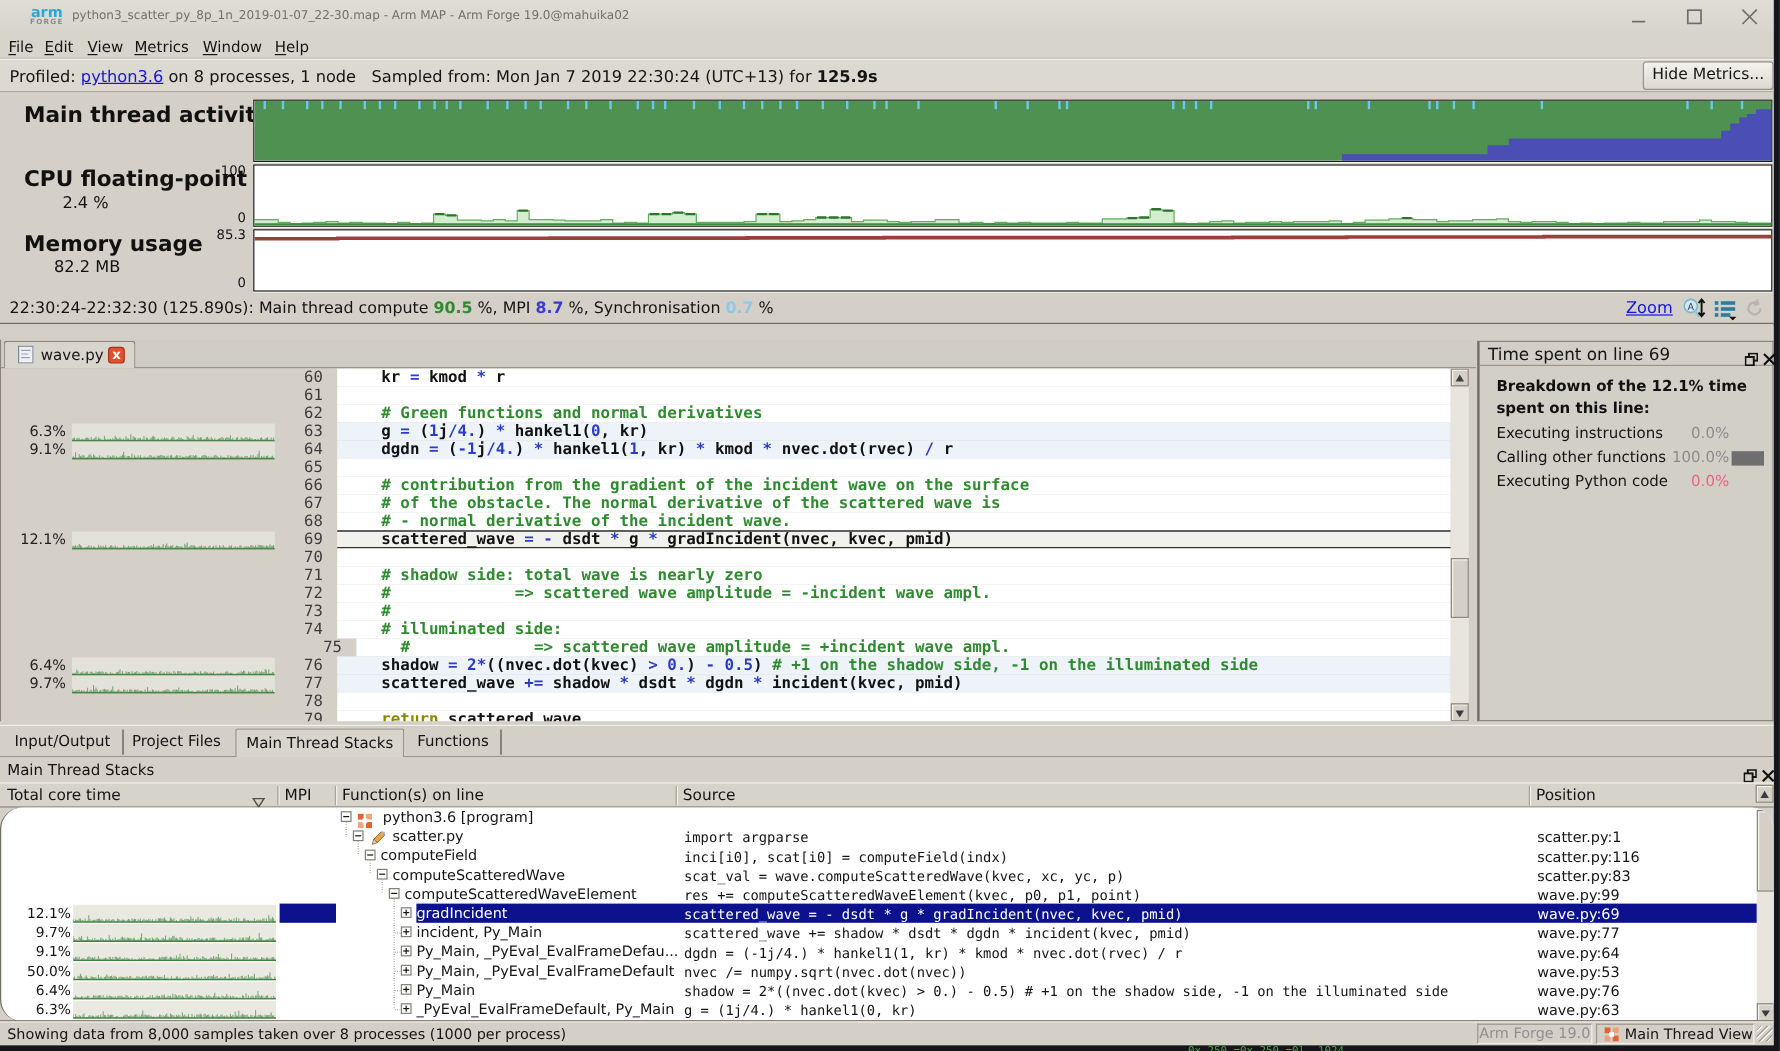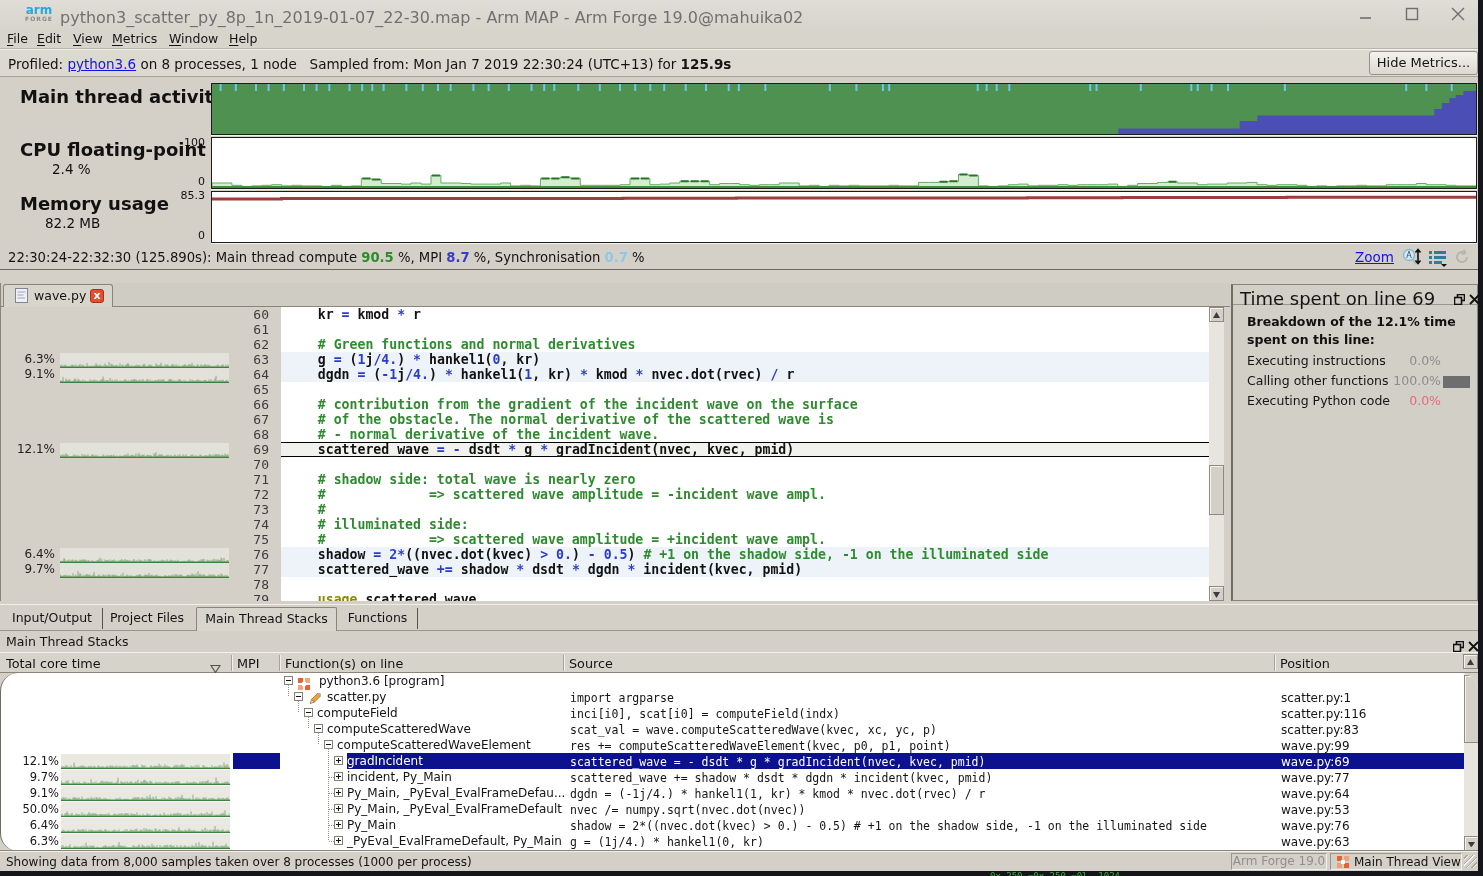--- a/index.html
+++ b/index.html
@@ -7,21 +7,21 @@
   #stage{position:relative;width:1483px;height:876px;overflow:hidden;
          font-family:"DejaVu Sans","Liberation Sans",sans-serif;color:#1a1a1a;
          background:#15151c;}
   #appwin{position:absolute;left:0;top:0;width:1478px;height:871px;background:#d4d0c8;}
   .abs{position:absolute;}
   
   #titlebar{left:0;top:0;width:1478px;height:29px;background:linear-gradient(#e0ddd6,#d7d4cc);}
   #applogo{left:24px;top:4px;width:30px;height:22px;line-height:1;text-align:center;}
   #applogo .a{display:block;color:#29a8dc;font-weight:bold;font-size:12px;letter-spacing:0;}
   #applogo .f{display:block;color:#8a8a8a;font-weight:bold;font-size:6px;letter-spacing:1px;}
-  #wintitle{left:60px;top:8px;font-size:16px;color:#707070;}
+  #wintitle{left:60px;top:8px;font-size:10px;color:#707070;}
   .winbtn{top:6px;width:18px;height:17px;}
   .winbtn svg{display:block;}
   
   #menubar{left:0;top:29px;width:1478px;height:20px;background:#d7d4cc;border-bottom:1px solid #b9b5ab;}
   .menuitem{position:absolute;top:2px;font-size:12.5px;color:#141414;}
   .menuitem u{text-decoration:underline;text-underline-offset:2px;}
   
   #profiledbar{left:0;top:49px;width:1478px;height:28px;background:#dcd9d1;border-top:1px solid #f2f0ea;border-bottom:1px solid #a9a399;}
   #profiledtext{left:8px;top:6px;font-size:13.5px;color:#141414;white-space:pre;}
   #profiledtext a{color:#1414e0;text-decoration:underline;cursor:pointer;}
@@ -59,21 +59,21 @@
   .gutterspark{position:absolute;left:59px;width:169px;height:13px;background:#e3e2da;}
   .gutterpct{position:absolute;width:52px;text-align:right;font-size:12px;color:#222;line-height:15px;left:2px;}
   
   .sbar{position:absolute;background:#e8e5df;}
   .sbtn{position:absolute;background:#d4d0c8;border:1px solid #8f8a7e;box-shadow:inset 1px 1px 0 #f4f2ec;}
   .sthumb{position:absolute;background:#d4d0c8;border:1px solid #8f8a7e;box-shadow:inset 1px 1px 0 #f4f2ec;}
   .sbtn svg{display:block;margin:3px auto;}
   
   #rightpanel{position:absolute;left:1231px;top:13px;width:247px;height:317px;background:#d2cfc7;border:1px solid #8a8578;border-left:2px solid #716c62;}
   #rptitle{position:absolute;left:0;top:0;width:100%;height:20px;border-bottom:1px solid #9b968c;}
-  #rptitletext{position:absolute;left:7px;top:3px;font-size:18px;color:#141414;}
+  #rptitletext{position:absolute;left:7px;top:3px;font-size:14px;color:#141414;}
   #rpfloat{position:absolute;left:221px;top:5px;} #rpclose{position:absolute;left:236px;top:5px;}
   #rpheading{position:absolute;left:14px;top:28px;width:226px;font-weight:bold;font-size:12.5px;color:#111;line-height:18px;white-space:nowrap;}
   .bdrow{position:absolute;left:14px;width:226px;height:20px;font-size:12.5px;color:#141414;white-space:nowrap;}
   .bdrow .bdv{position:absolute;right:32px;top:0;color:#8c8c8c;}
   .bdrow .bdv.pink{color:#e8677e;}
   .bdrow .bdbar{position:absolute;right:3px;top:3px;width:27px;height:12px;background:#6e6e6e;display:none;}
   .bdrow.hasbar .bdbar{display:block;}
   
   #bottombar{left:0;top:604px;width:1478px;height:247px;background:#d4d0c8;border-top:1px solid #f0eee8;}
   .btab{position:absolute;top:3px;height:21px;font-size:12.5px;color:#141414;text-align:center;}
@@ -378,21 +378,21 @@
               <div class="edrow" style="top: 195px;">
                 <div class="codebg"></div>
                 <div class="lnum">73</div>
                 <div class="code"><span class="tok-m">    #</span></div>
               </div>
               <div class="edrow" style="top: 210px;">
                 <div class="codebg"></div>
                 <div class="lnum">74</div>
                 <div class="code"><span class="tok-m">    # illuminated side:</span></div>
               </div>
-              <div class="edrow" style="top: 225px;">
+              <div class="edrow" style="top: 225px; margin-left: 16px;">
                 <div class="codebg"></div>
                 <div class="lnum">75</div>
                 <div class="code"><span class="tok-m">    #             =&gt; scattered wave amplitude = +incident wave ampl.</span></div>
               </div>
               <div class="edrow hl" style="top: 240px;">
                 <div class="codebg"></div>
                 <div class="gutterpct">6.4%</div>
                 <div class="gutterspark" style="top: 1px;"><svg width="169" height="13">
                     <path d="M0,13 V11.4 M1,13 V10.7 M2,13 V11.1 M3,13 V10.6 M4,13 V8.0 M5,13 V9.3 M6,13 V11.6 M7,13 V10.4 M8,13 V10.4 M9,13 V9.4 M10,13 V11.4 M11,13 V10.4 M12,13 V9.7 M13,13 V9.6 M14,13 V11.6 M15,13 V10.3 M16,13 V9.7 M17,13 V10.3 M18,13 V11.0 M19,13 V10.9 M20,13 V9.5 M21,13 V10.2 M22,13 V9.8 M23,13 V9.3 M24,13 V10.0 M25,13 V9.4 M26,13 V9.8 M27,13 V11.5 M28,13 V10.2 M29,13 V10.3 M30,13 V11.6 M31,13 V11.8 M32,13 V10.1 M33,13 V11.4 M34,13 V10.9 M35,13 V11.7 M36,13 V11.5 M37,13 V10.3 M38,13 V10.0 M39,13 V9.3 M40,13 V7.7 M41,13 V11.4 M42,13 V9.3 M43,13 V11.6 M44,13 V11.8 M45,13 V9.5 M46,13 V10.5 M47,13 V10.0 M48,13 V9.9 M49,13 V11.6 M50,13 V9.5 M51,13 V10.8 M52,13 V10.4 M53,13 V10.0 M54,13 V9.4 M55,13 V11.4 M56,13 V10.3 M57,13 V11.8 M58,13 V11.3 M59,13 V10.2 M60,13 V10.6 M61,13 V9.7 M62,13 V9.3 M63,13 V10.3 M64,13 V10.5 M65,13 V9.0 M66,13 V10.3 M67,13 V9.9 M68,13 V9.9 M69,13 V10.9 M70,13 V10.0 M71,13 V11.5 M72,13 V11.5 M73,13 V9.9 M74,13 V9.0 M75,13 V11.3 M76,13 V10.5 M77,13 V10.4 M78,13 V11.7 M79,13 V9.4 M80,13 V10.6 M81,13 V9.8 M82,13 V11.1 M83,13 V10.6 M84,13 V11.8 M85,13 V9.2 M86,13 V10.4 M87,13 V11.8 M88,13 V9.3 M89,13 V9.3 M90,13 V9.3 M91,13 V9.6 M92,13 V11.2 M93,13 V11.2 M94,13 V10.8 M95,13 V10.4 M96,13 V11.5 M97,13 V11.2 M98,13 V10.6 M99,13 V11.1 M100,13 V10.6 M101,13 V10.8 M102,13 V9.6 M103,13 V10.1 M104,13 V10.7 M105,13 V10.4 M106,13 V11.7 M107,13 V9.4 M108,13 V10.7 M109,13 V11.3 M110,13 V10.3 M111,13 V9.5 M112,13 V10.4 M113,13 V10.4 M114,13 V11.3 M115,13 V10.4 M116,13 V10.6 M117,13 V11.0 M118,13 V9.7 M119,13 V11.6 M120,13 V11.5 M121,13 V11.1 M122,13 V11.4 M123,13 V11.4 M124,13 V10.6 M125,13 V11.4 M126,13 V10.9 M127,13 V11.3 M128,13 V10.2 M129,13 V9.3 M130,13 V10.3 M131,13 V10.9 M132,13 V10.6 M133,13 V10.7 M134,13 V11.2 M135,13 V11.6 M136,13 V11.8 M137,13 V11.2 M138,13 V11.1 M139,13 V10.2 M140,13 V11.0 M141,13 V9.3 M142,13 V10.1 M143,13 V8.8 M144,13 V9.2 M145,13 V11.5 M146,13 V11.6 M147,13 V9.6 M148,13 V10.5 M149,13 V10.1 M150,13 V11.7 M151,13 V9.7 M152,13 V11.0 M153,13 V9.6 M154,13 V8.8 M155,13 V11.1 M156,13 V9.3 M157,13 V10.5 M158,13 V9.3 M159,13 V10.1 M160,13 V10.0 M161,13 V7.6 M162,13 V8.6 M163,13 V11.3 M164,13 V7.8 M165,13 V11.2 M166,13 V11.0 M167,13 V9.9 M168,13 V10.3 " stroke="#4d8f4d" stroke-width="0.8" opacity="0.8"></path>
                     <rect x="0" y="11.8" width="169" height="1.2" fill="#3f7f3f"></rect>
@@ -411,21 +411,21 @@
                 <div class="code"><span>    scattered_wave </span><span class="tok-o">+=</span><span> shadow </span><span class="tok-o">*</span><span> dsdt </span><span class="tok-o">*</span><span> dgdn </span><span class="tok-o">*</span><span> incident(kvec, pmid)</span></div>
               </div>
               <div class="edrow" style="top: 270px;">
                 <div class="codebg"></div>
                 <div class="lnum">78</div>
                 <div class="code"></div>
               </div>
               <div class="edrow" style="top: 285px;">
                 <div class="codebg"></div>
                 <div class="lnum">79</div>
-                <div class="code"><span class="tok-k">    usage</span><span> scattered_wave</span></div>
+                <div class="code"><span class="tok-k">    return</span><span> scattered_wave</span></div>
               </div>
             </div>
 
         <div class="sbar" style="left:1208px;top:0;width:15px;height:294px"></div>
         <div class="sbtn" style="left:1208px;top:0;width:15px;height:15px">
               <svg width="9" height="9">
                 <path d="M4.5 1 L8 7 L1 7 z" fill="#3c3c3c"></path>
               </svg>
             </div>
         <div class="sthumb" style="left:1208px;top:158px;width:15px;height:50px"></div>

